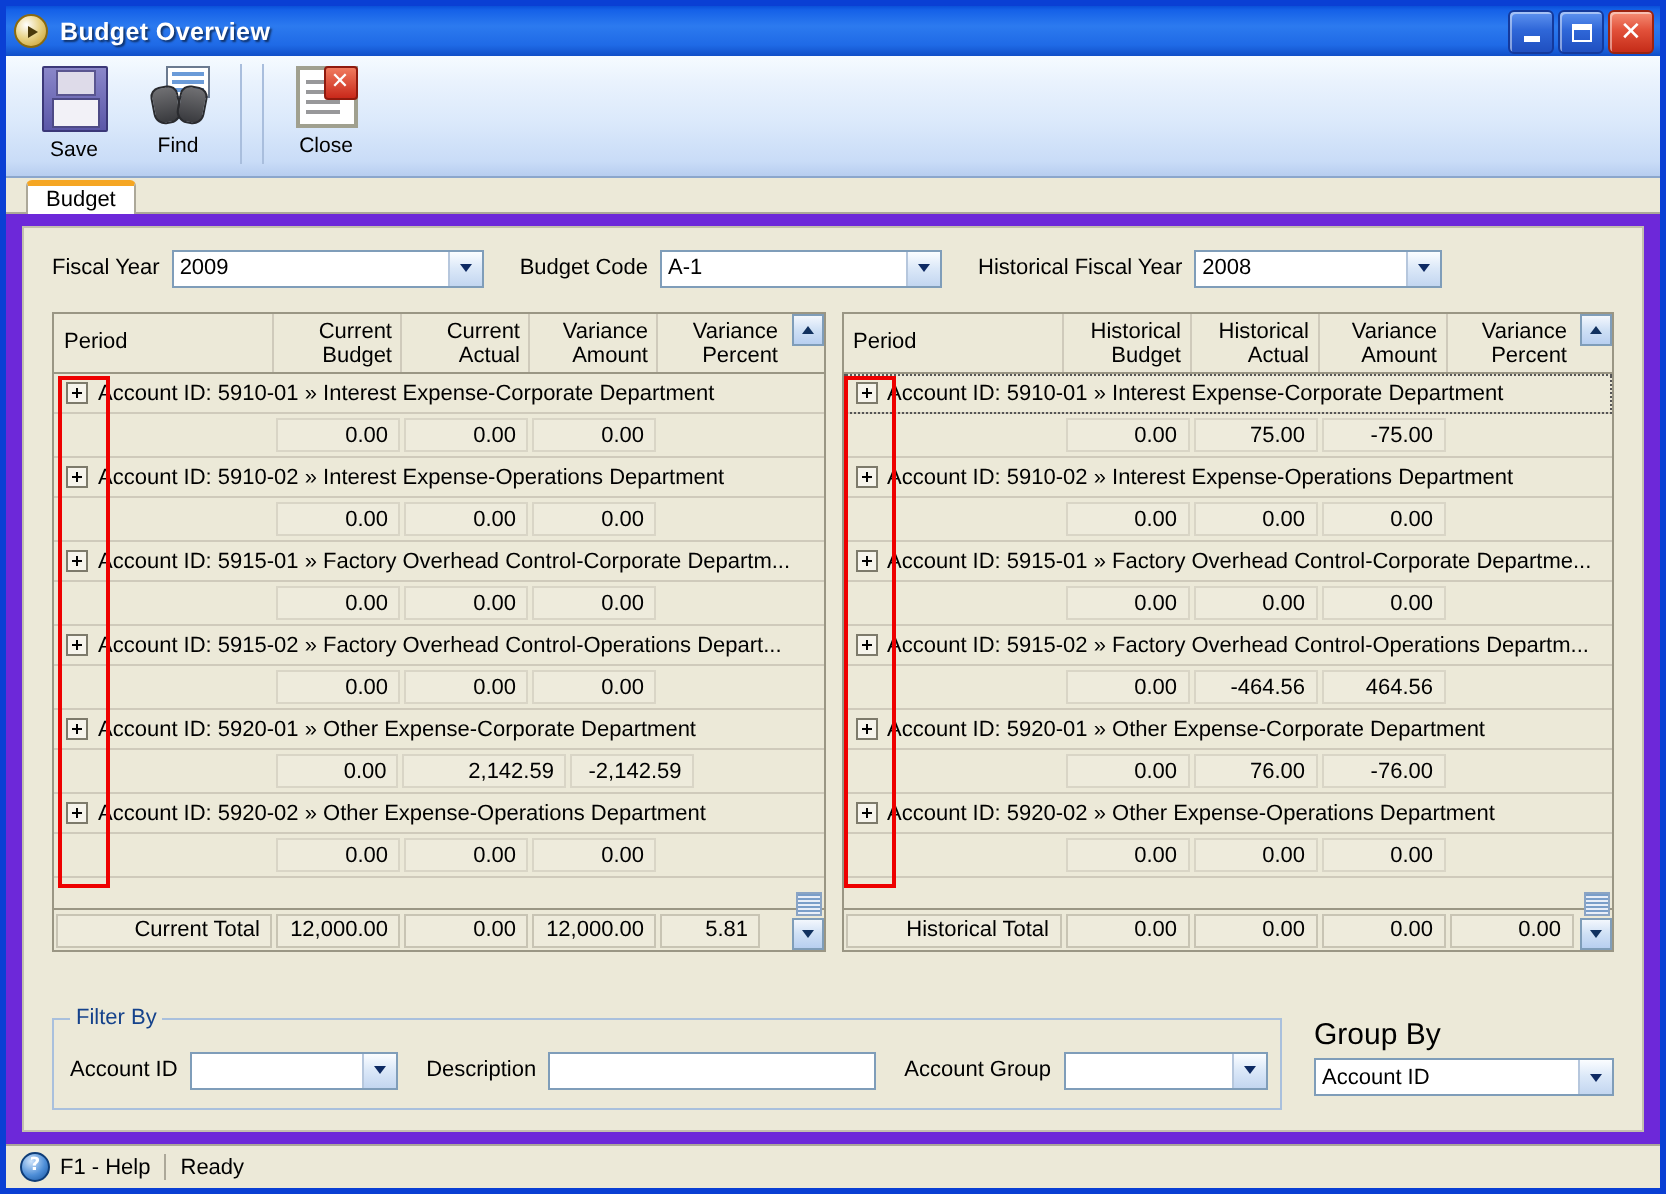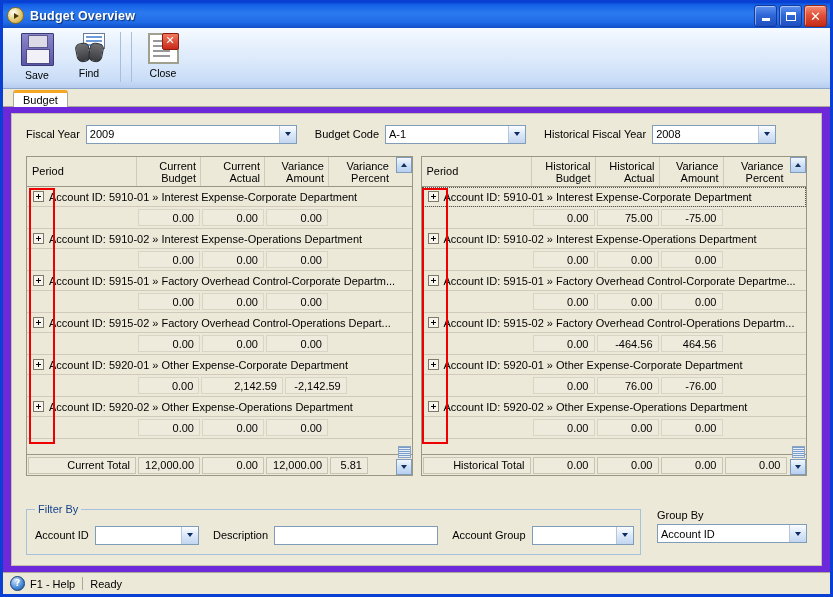--- a/index.html
+++ b/index.html
@@ -181,21 +181,21 @@
   .fieldset{
     position:absolute;left:14px;bottom:10px;width:615px;height:46px;
     border:1px solid #a9c0dd;box-sizing:border-box;
   }
   .legend{
     position:absolute;left:8px;top:-7px;background:#ece9d8;padding:0 3px;
     color:#15428b;font-size:11px;
   }
   .fb-row{position:absolute;left:8px;top:15px;right:6px;height:20px;display:flex;align-items:center;}
   .groupby{position:absolute;right:14px;bottom:10px;width:150px;height:46px;}
-  .gb-lbl{font-size:11px;margin-bottom:3px;}
+  .gb-lbl{font-size:15px;margin-bottom:3px;}
   
   .statusbar{
     flex:0 0 22px;height:22px;background:#ece9d8;border-top:1px solid #aca899;
     display:flex;align-items:center;padding-left:7px;box-sizing:border-box;
   }
   .help-ico{
     width:13px;height:13px;border-radius:50%;flex:0 0 13px;
     background:radial-gradient(circle at 35% 28%,#cfe4fb 0%,#4f8fd8 55%,#16539e 100%);
     border:1px solid #0f3d78;color:#fff;font-size:9px;font-weight:bold;line-height:12px;text-align:center;
     font-family:"DejaVu Sans",sans-serif;
@@ -259,21 +259,21 @@
     <div class="tab">
       <span>Budget</span>
     </div>
   </div>
 
   <div class="client">
     <div class="panel">
 
       <div class="filterrow">
         <span class="flbl">Fiscal Year</span>
-        <div class="combo" style="width:211px">
+        <div class="combo" style="width:156px">
           <span class="val">2009</span>
           <span class="arw"></span>
         </div>
         <span class="flbl" style="margin-left:18px">Budget Code</span>
         <div class="combo" style="width:141px">
           <span class="val">A-1</span>
           <span class="arw"></span>
         </div>
         <span class="flbl" style="margin-left:18px">Historical Fiscal Year</span>
         <div class="combo" style="width:124px">
@@ -362,21 +362,21 @@
                 <div class="dcell" style="width: 62px;">0.00</div>
                 <div class="dcell" style="width: 62px;">0.00</div>
                 <div class="dcell blank" style="width: 62px;"></div>
               </div>
             </div>
           <div class="gfoot" id="left-foot">
               <div class="fcell" style="width: 108px;">Current Total</div>
               <div class="fcell" style="width: 62px;">12,000.00</div>
               <div class="fcell" style="width: 62px;">0.00</div>
               <div class="fcell" style="width: 62px;">12,000.00</div>
-              <div class="fcell" style="width: 38px; padding-left: 20px;">5.81</div>
+              <div class="fcell" style="width: 50px; padding-left: 20px;">5.81</div>
             </div>
           <div class="sbtn up top-abs"></div>
           <div class="sgrip"></div>
           <div class="sbtn dn bot-abs"></div>
           <div class="annot" id="annot-left" style="left: 2px; top: 31px; width: 22px; height: 252px; border-color: rgb(238, 0, 0);"></div>
         </div>
 
         <div class="grid" id="right-grid">
           <div class="ghead">
             <div class="hcell period" style="width:110px">Period</div>

